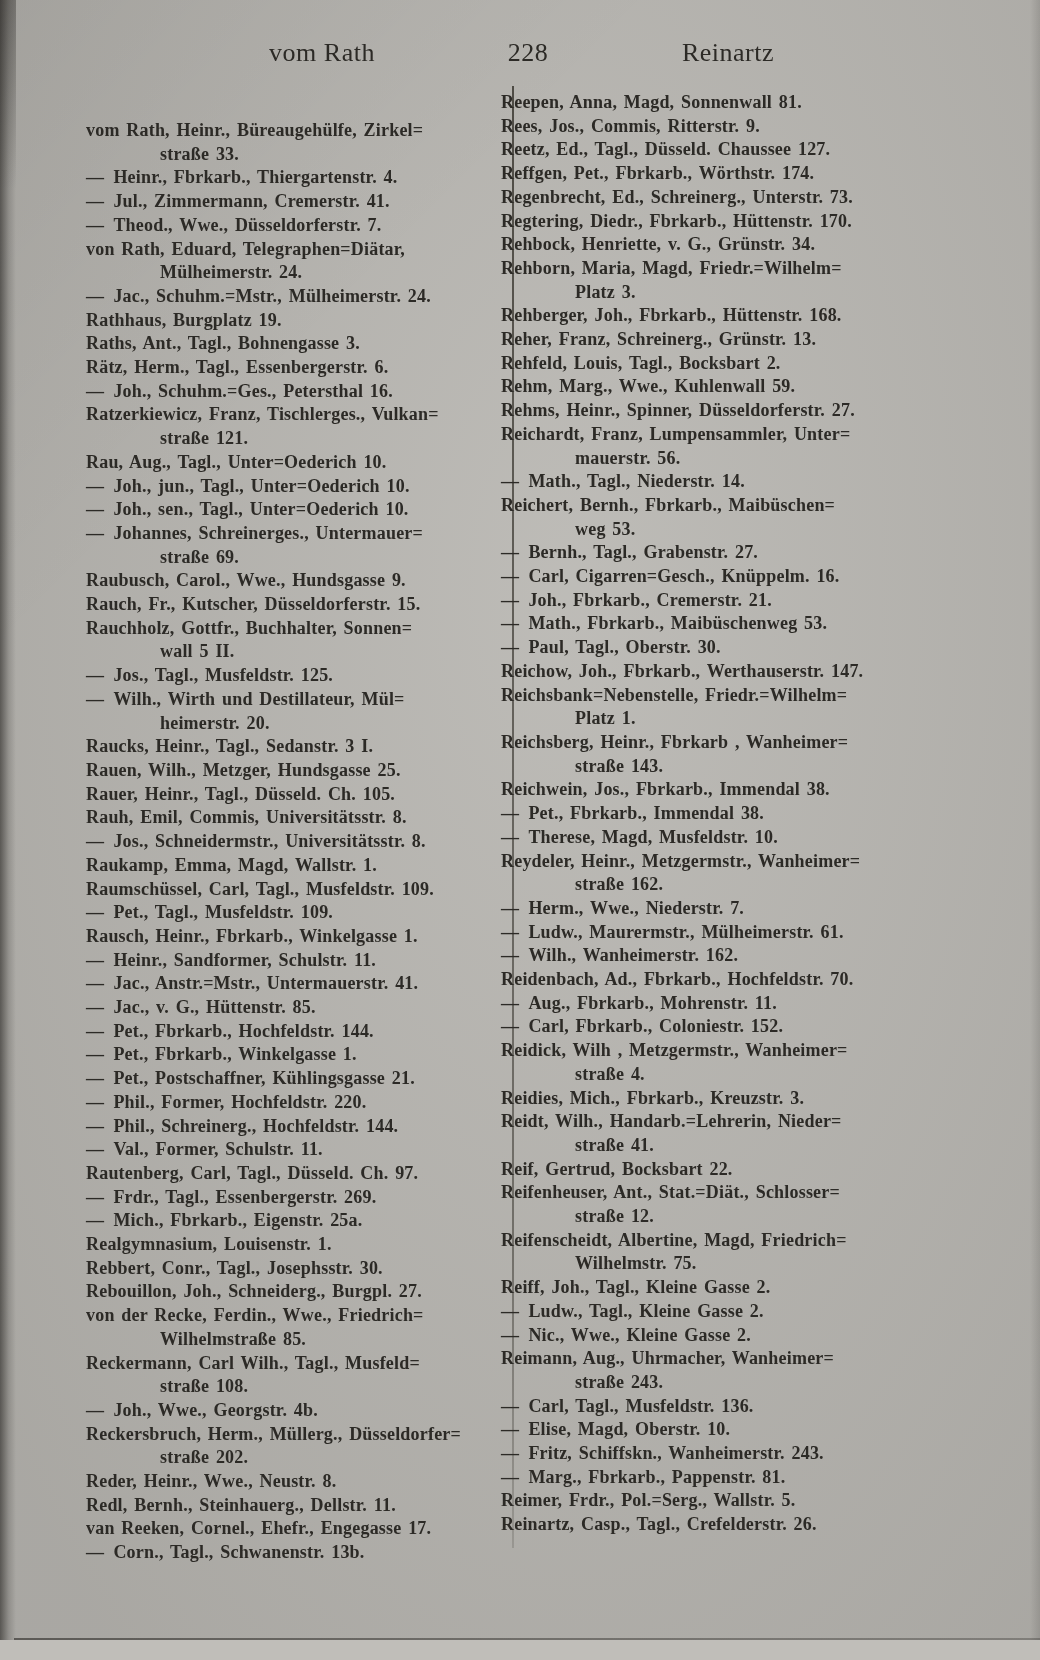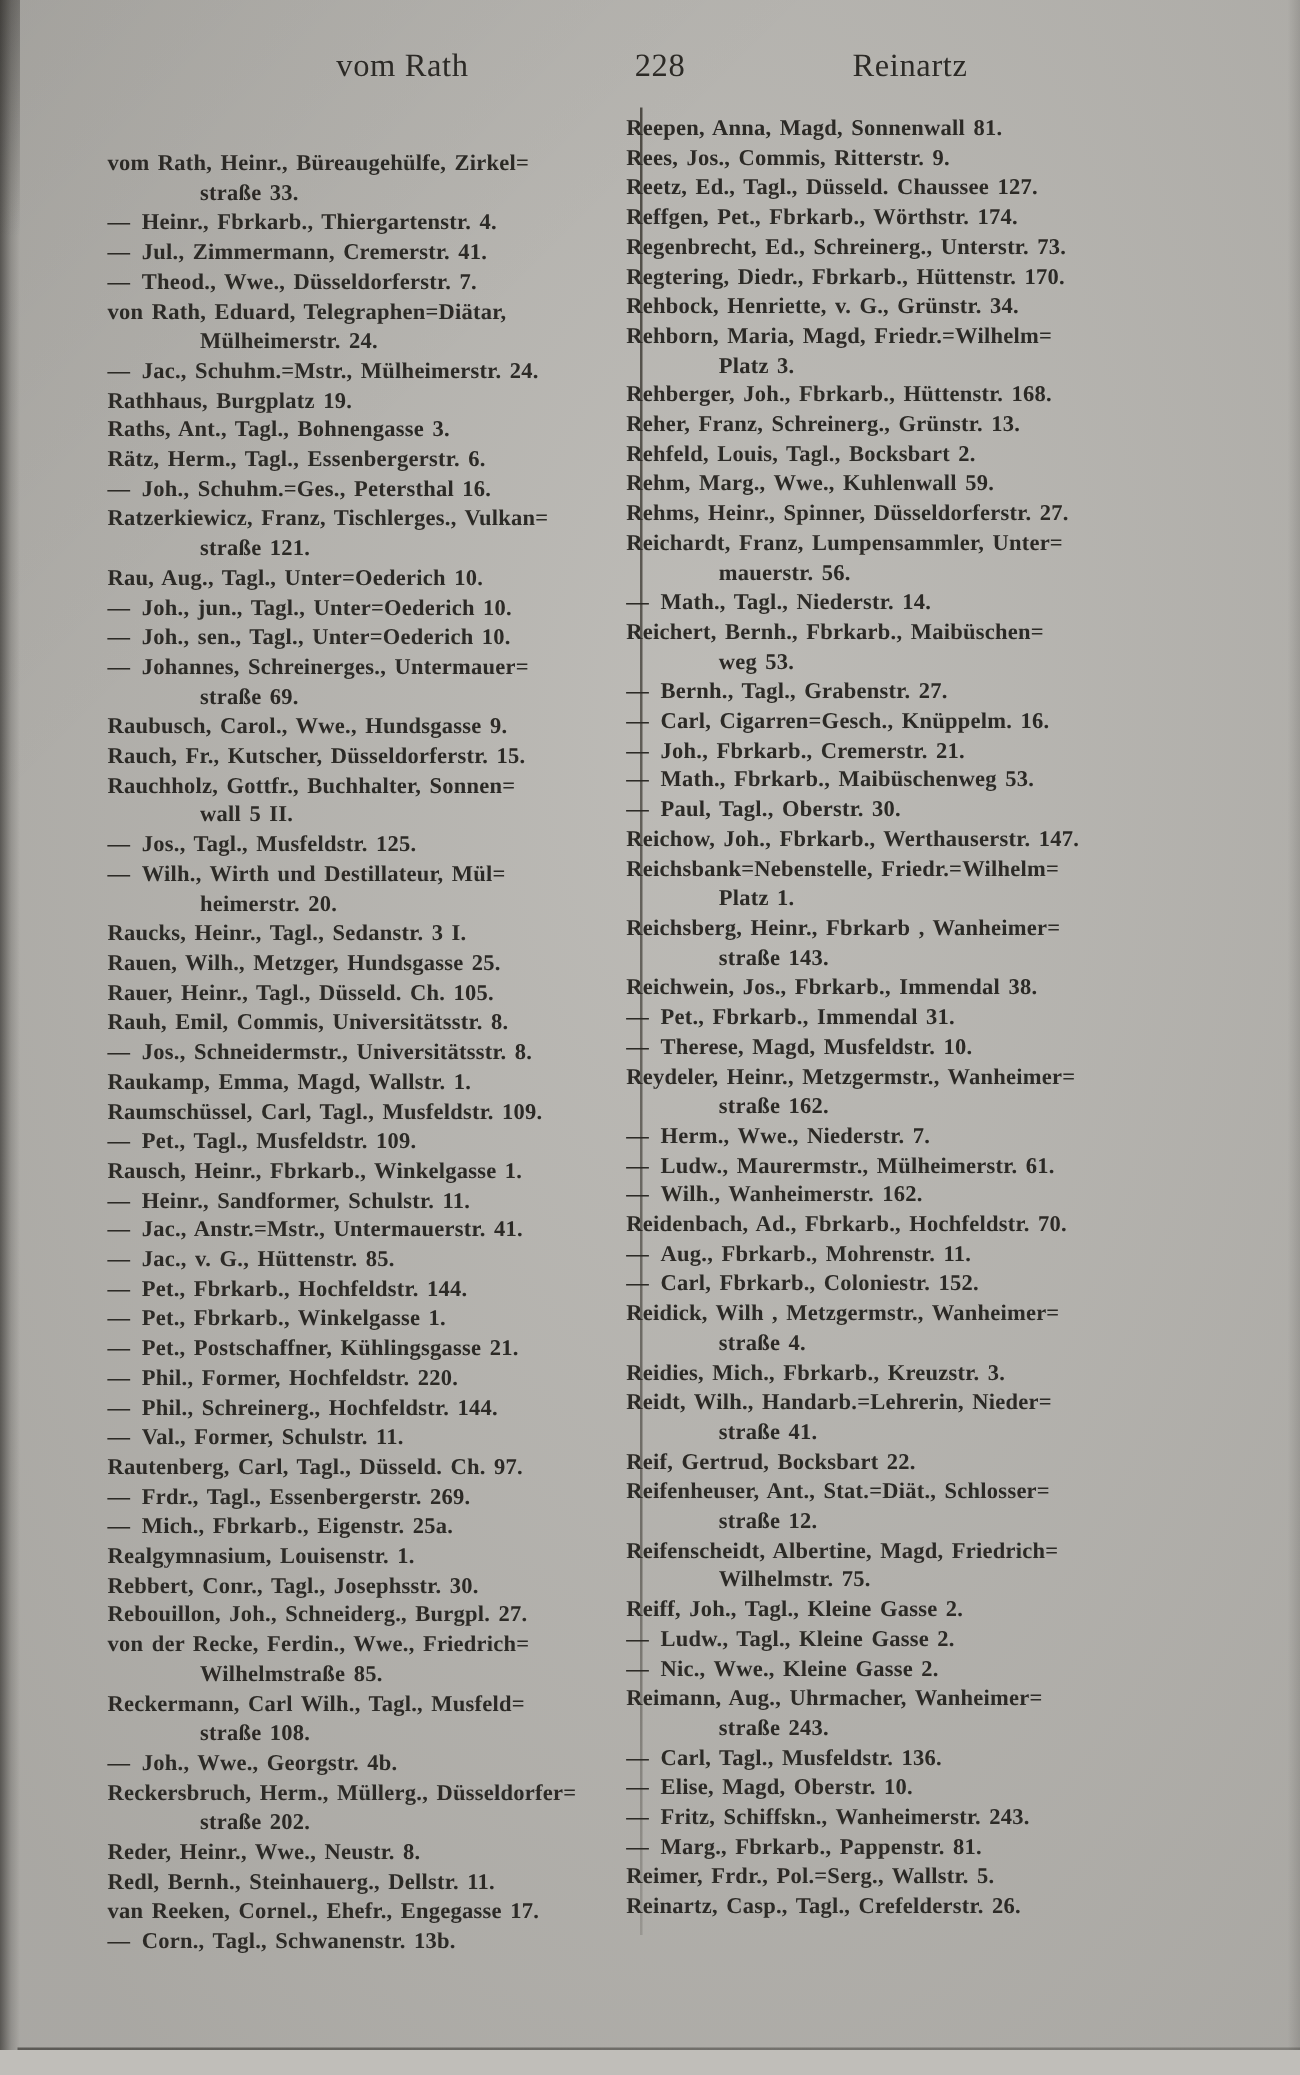--- a/index.html
+++ b/index.html
@@ -180,21 +180,21 @@
       <p class="entry">— Carl, Cigarren=Gesch., Knüppelm. 16.</p>
       <p class="entry">— Joh., Fbrkarb., Cremerstr. 21.</p>
       <p class="entry">— Math., Fbrkarb., Maibüschenweg 53.</p>
       <p class="entry">— Paul, Tagl., Oberstr. 30.</p>
       <p class="entry">Reichow, Joh., Fbrkarb., Werthauserstr. 147.</p>
       <p class="entry">Reichsbank=Nebenstelle, Friedr.=Wilhelm=
 Platz 1.</p>
       <p class="entry">Reichsberg, Heinr., Fbrkarb , Wanheimer=
 straße 143.</p>
       <p class="entry">Reichwein, Jos., Fbrkarb., Immendal 38.</p>
-      <p class="entry">— Pet., Fbrkarb., Immendal 31.</p>
+      <p class="entry">— Pet., Fbrkarb., Immendal 38.</p>
       <p class="entry">— Therese, Magd, Musfeldstr. 10.</p>
       <p class="entry">Reydeler, Heinr., Metzgermstr., Wanheimer=
 straße 162.</p>
       <p class="entry">— Herm., Wwe., Niederstr. 7.</p>
       <p class="entry">— Ludw., Maurermstr., Mülheimerstr. 61.</p>
       <p class="entry">— Wilh., Wanheimerstr. 162.</p>
       <p class="entry">Reidenbach, Ad., Fbrkarb., Hochfeldstr. 70.</p>
       <p class="entry">— Aug., Fbrkarb., Mohrenstr. 11.</p>
       <p class="entry">— Carl, Fbrkarb., Coloniestr. 152.</p>
       <p class="entry">Reidick, Wilh , Metzgermstr., Wanheimer=

